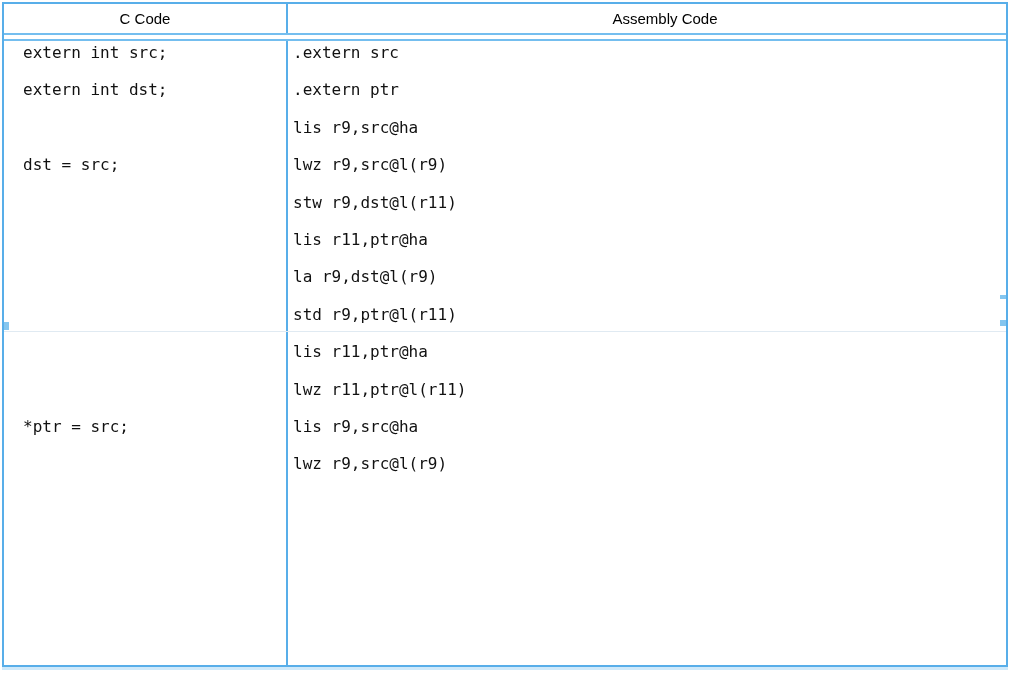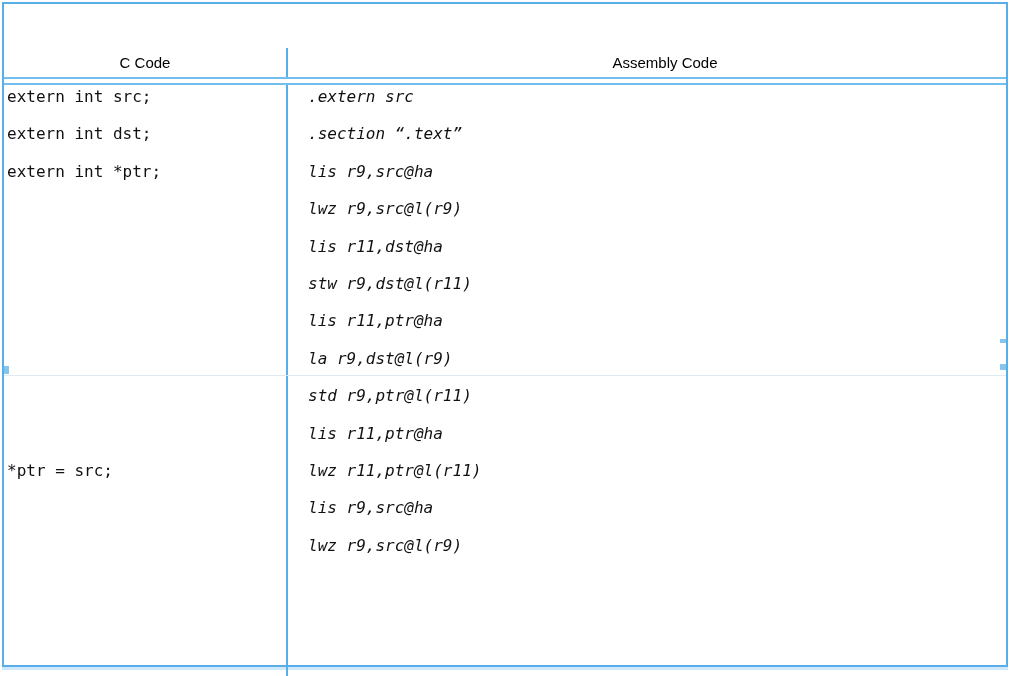--- a/index.html
+++ b/index.html
@@ -21,21 +21,20 @@
     height: 665px;
     box-sizing: border-box;
     border: 2px solid #58AEE9;
     background: #ffffff;
     box-shadow: 0 3px 0 #CFE9FA;
   }
   .header-row {
     display: flex;
     height: 29px;
     border-bottom: 2px solid #74BEEF;
-    margin-top: 44px;
   }
   .th {
     font-family: "Liberation Sans", sans-serif;
     font-size: 15px;
     color: #000000;
     display: flex;
     align-items: center;
     justify-content: center;
     box-sizing: border-box;
   }
@@ -53,26 +52,25 @@
     display: flex;
     height: 624px;
   }
   .col {
     overflow: hidden;
     box-sizing: border-box;
   }
   .col.left {
     width: 284px;
     border-right: 2px solid #58AEE9;
-    padding-left: 3px;
+    padding-left: 19px;
   }
   .col.right {
     flex: 1;
-    padding-left: 20px;
-    font-style: italic;
+    padding-left: 5px;
   }
   .lines { margin-top: -7px; }
   .code-line {
     font-size: 16px;
     line-height: 37.4px;
     color: #111111;
     white-space: pre;
   }
   .row-sep {
     position: absolute;
@@ -96,42 +94,41 @@
   <div class="header-row">
     <div class="th left">C Code</div>
     <div class="th right">Assembly Code</div>
   </div>
   <div class="rule-gap"></div>
   <div class="tbody">
     <div class="col left">
       <div class="lines">
           <div class="code-line">extern int src;</div>
           <div class="code-line">extern int dst;</div>
-          <div class="code-line">extern int *ptr;</div>
           <div class="code-line">&nbsp;</div>
+          <div class="code-line">dst = src;</div>
           <div class="code-line">&nbsp;</div>
           <div class="code-line">&nbsp;</div>
           <div class="code-line">&nbsp;</div>
           <div class="code-line">&nbsp;</div>
           <div class="code-line">&nbsp;</div>
           <div class="code-line">&nbsp;</div>
           <div class="code-line">*ptr = src;</div>
           <div class="code-line">&nbsp;</div>
           <div class="code-line">&nbsp;</div>
           <div class="code-line">&nbsp;</div>
           <div class="code-line">&nbsp;</div>
         </div>
     </div>
     <div class="col right">
       <div class="lines">
           <div class="code-line">.extern src</div>
-          <div class="code-line">.section “.text”</div>
+          <div class="code-line">.extern ptr</div>
           <div class="code-line">lis r9,src@ha</div>
           <div class="code-line">lwz r9,src@l(r9)</div>
-          <div class="code-line">lis r11,dst@ha</div>
           <div class="code-line">stw r9,dst@l(r11)</div>
           <div class="code-line">lis r11,ptr@ha</div>
           <div class="code-line">la r9,dst@l(r9)</div>
           <div class="code-line">std r9,ptr@l(r11)</div>
           <div class="code-line">lis r11,ptr@ha</div>
           <div class="code-line">lwz r11,ptr@l(r11)</div>
           <div class="code-line">lis r9,src@ha</div>
           <div class="code-line">lwz r9,src@l(r9)</div>
         </div>
     </div>

